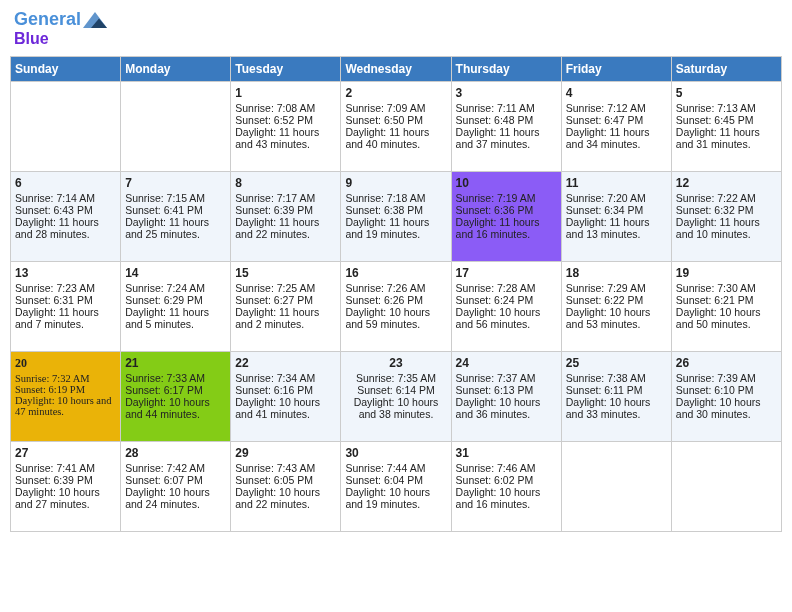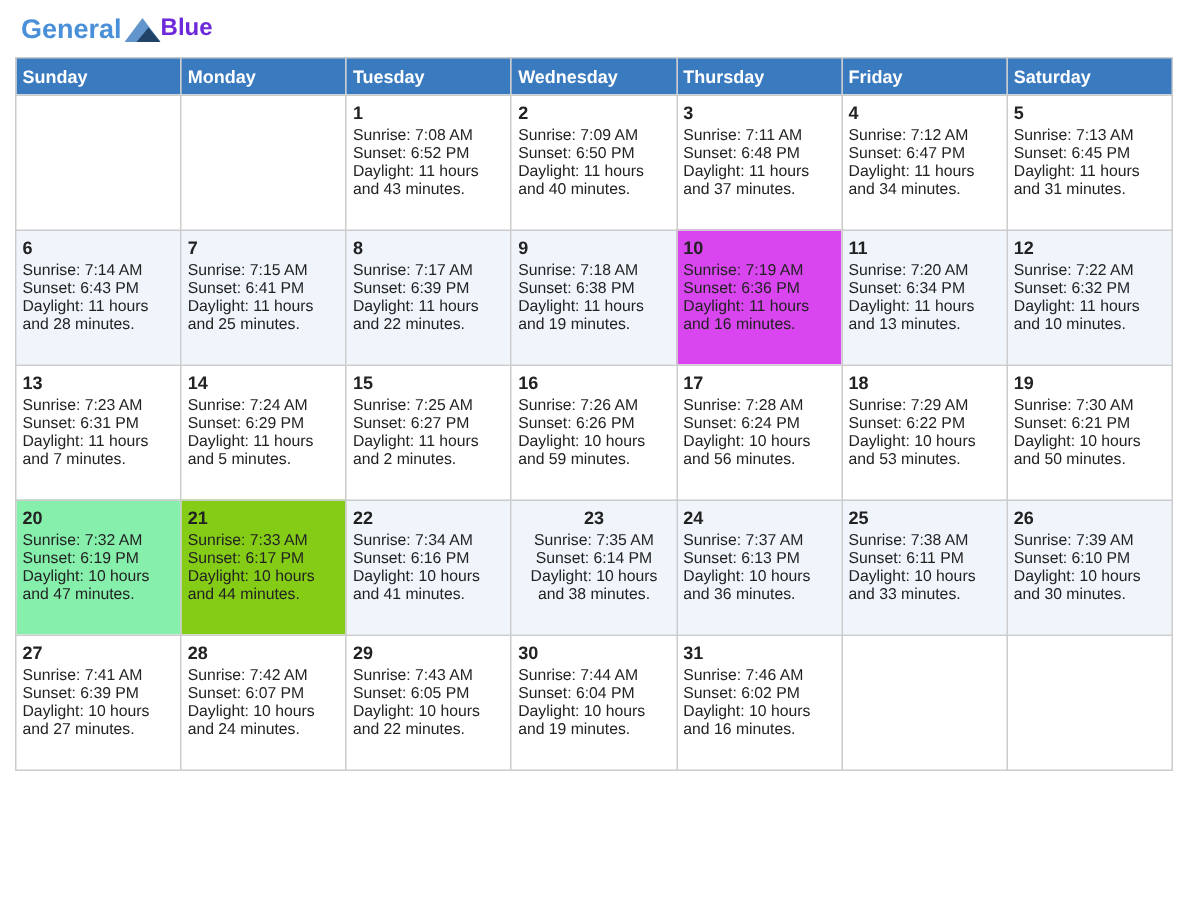--- a/index.html
+++ b/index.html
@@ -12,20 +12,21 @@
     }
     .header {
       display: flex;
       justify-content: space-between;
       align-items: flex-start;
       margin-bottom: 8px;
       padding: 0 4px;
     }
     .logo {
       display: flex;
+      flex-direction: column;
       align-items: flex-start;
     }
     .logo-text {
       font-size: 18px;
       font-weight: bold;
       color: #1a3a5c;
       line-height: 1.1;
     }
     .logo-text span {
       color: #4a90d9;
@@ -174,21 +175,21 @@
           <div>Sunrise: 7:17 AM</div>
           <div>Sunset: 6:39 PM</div>
           <div>Daylight: 11 hours and 22 minutes.</div>
         </td>
         <td style="background: rgb(240, 245, 251);">
           <div class="day-num">9</div>
           <div>Sunrise: 7:18 AM</div>
           <div>Sunset: 6:38 PM</div>
           <div>Daylight: 11 hours and 19 minutes.</div>
         </td>
-        <td style="background: #d946ef; margin-top: 35px;">
+        <td style="background: #8b5cf6; margin-top: 35px;">
           <div class="day-num">10</div>
           <div>Sunrise: 7:19 AM</div>
           <div>Sunset: 6:36 PM</div>
           <div>Daylight: 11 hours and 16 minutes.</div>
         </td>
         <td style="background: rgb(240, 245, 251);">
           <div class="day-num">11</div>
           <div>Sunrise: 7:20 AM</div>
           <div>Sunset: 6:34 PM</div>
           <div>Daylight: 11 hours and 13 minutes.</div>
@@ -238,21 +239,21 @@
           <div>Daylight: 10 hours and 53 minutes.</div>
         </td>
         <td>
           <div class="day-num">19</div>
           <div>Sunrise: 7:30 AM</div>
           <div>Sunset: 6:21 PM</div>
           <div>Daylight: 10 hours and 50 minutes.</div>
         </td>
       </tr>
       <tr>
-        <td style="background: #86efac;">
+        <td style="background: #eab308; font-family: Liberation Serif, serif;">
           <div class="day-num">20</div>
           <div>Sunrise: 7:32 AM</div>
           <div>Sunset: 6:19 PM</div>
           <div>Daylight: 10 hours and 47 minutes.</div>
         </td>
         <td style="background: #84cc16;">
           <div class="day-num">21</div>
           <div>Sunrise: 7:33 AM</div>
           <div>Sunset: 6:17 PM</div>
           <div>Daylight: 10 hours and 44 minutes.</div>

